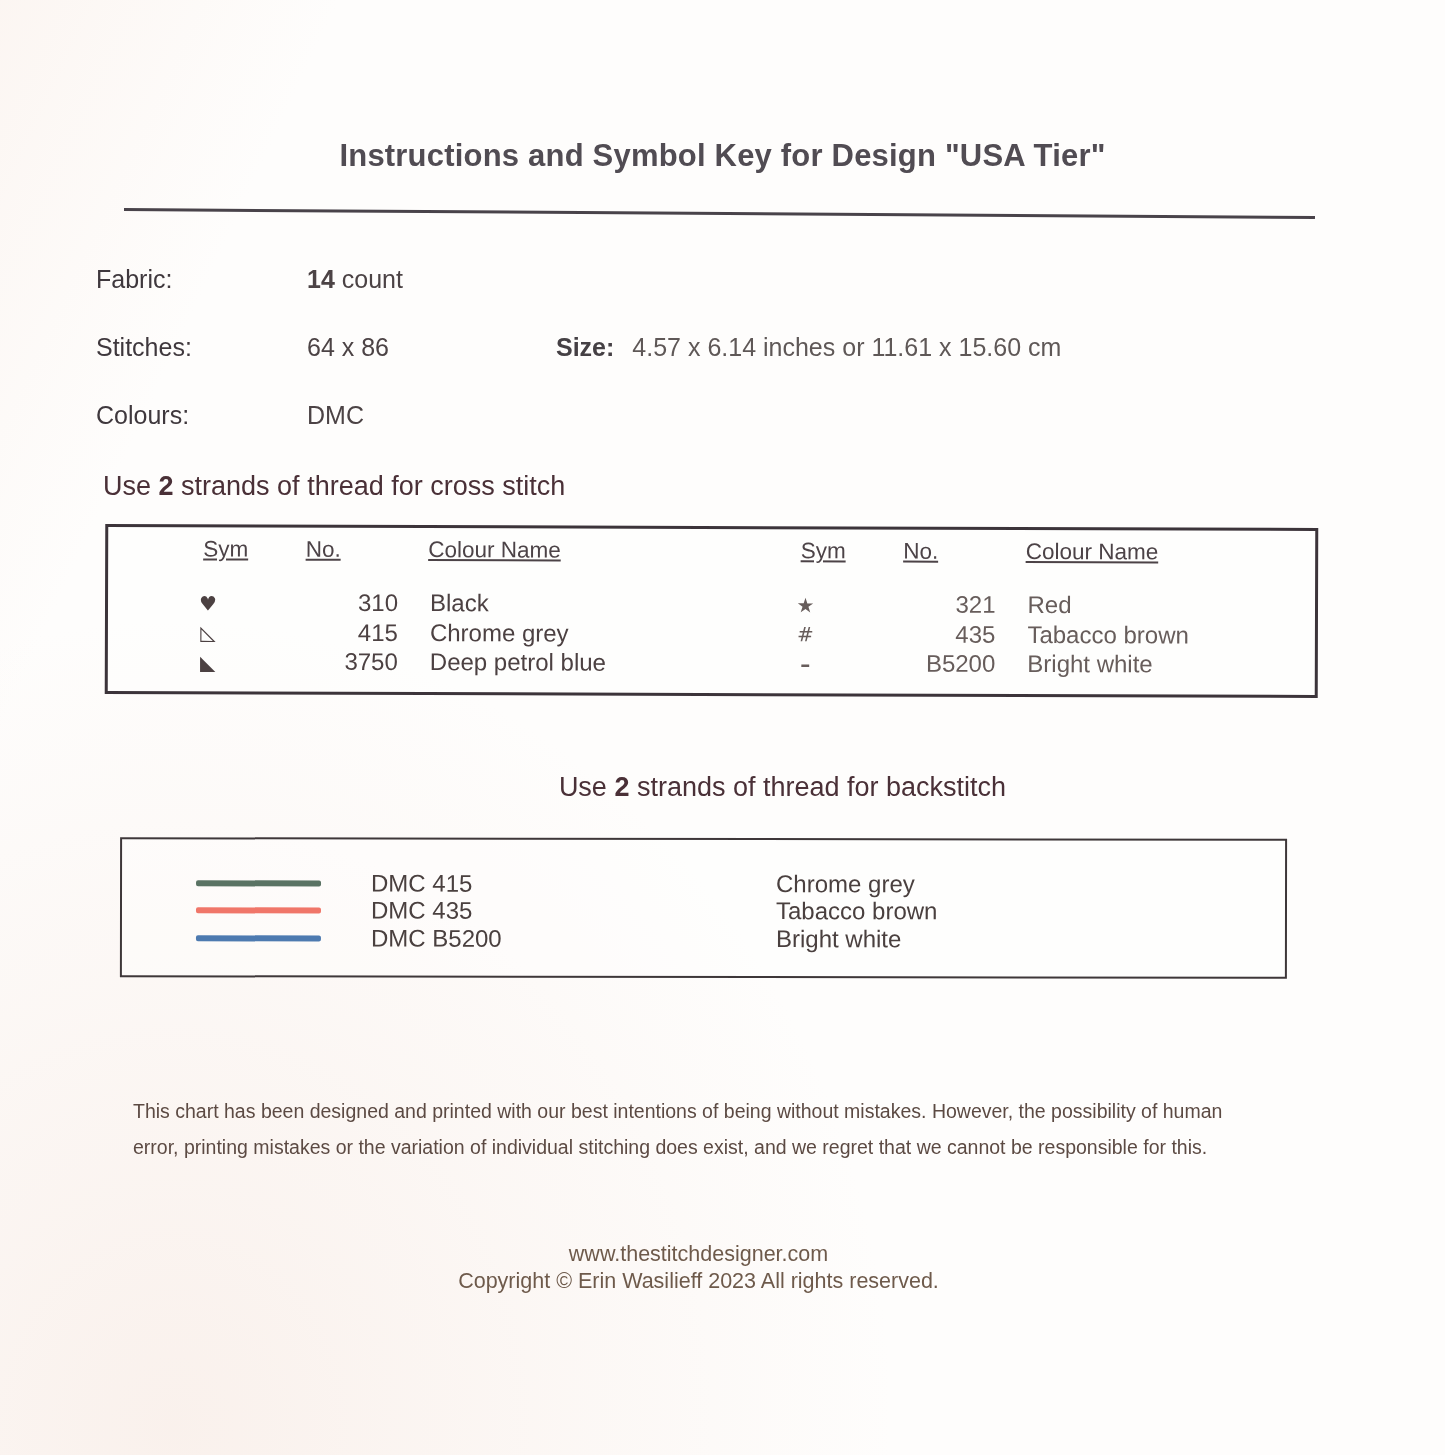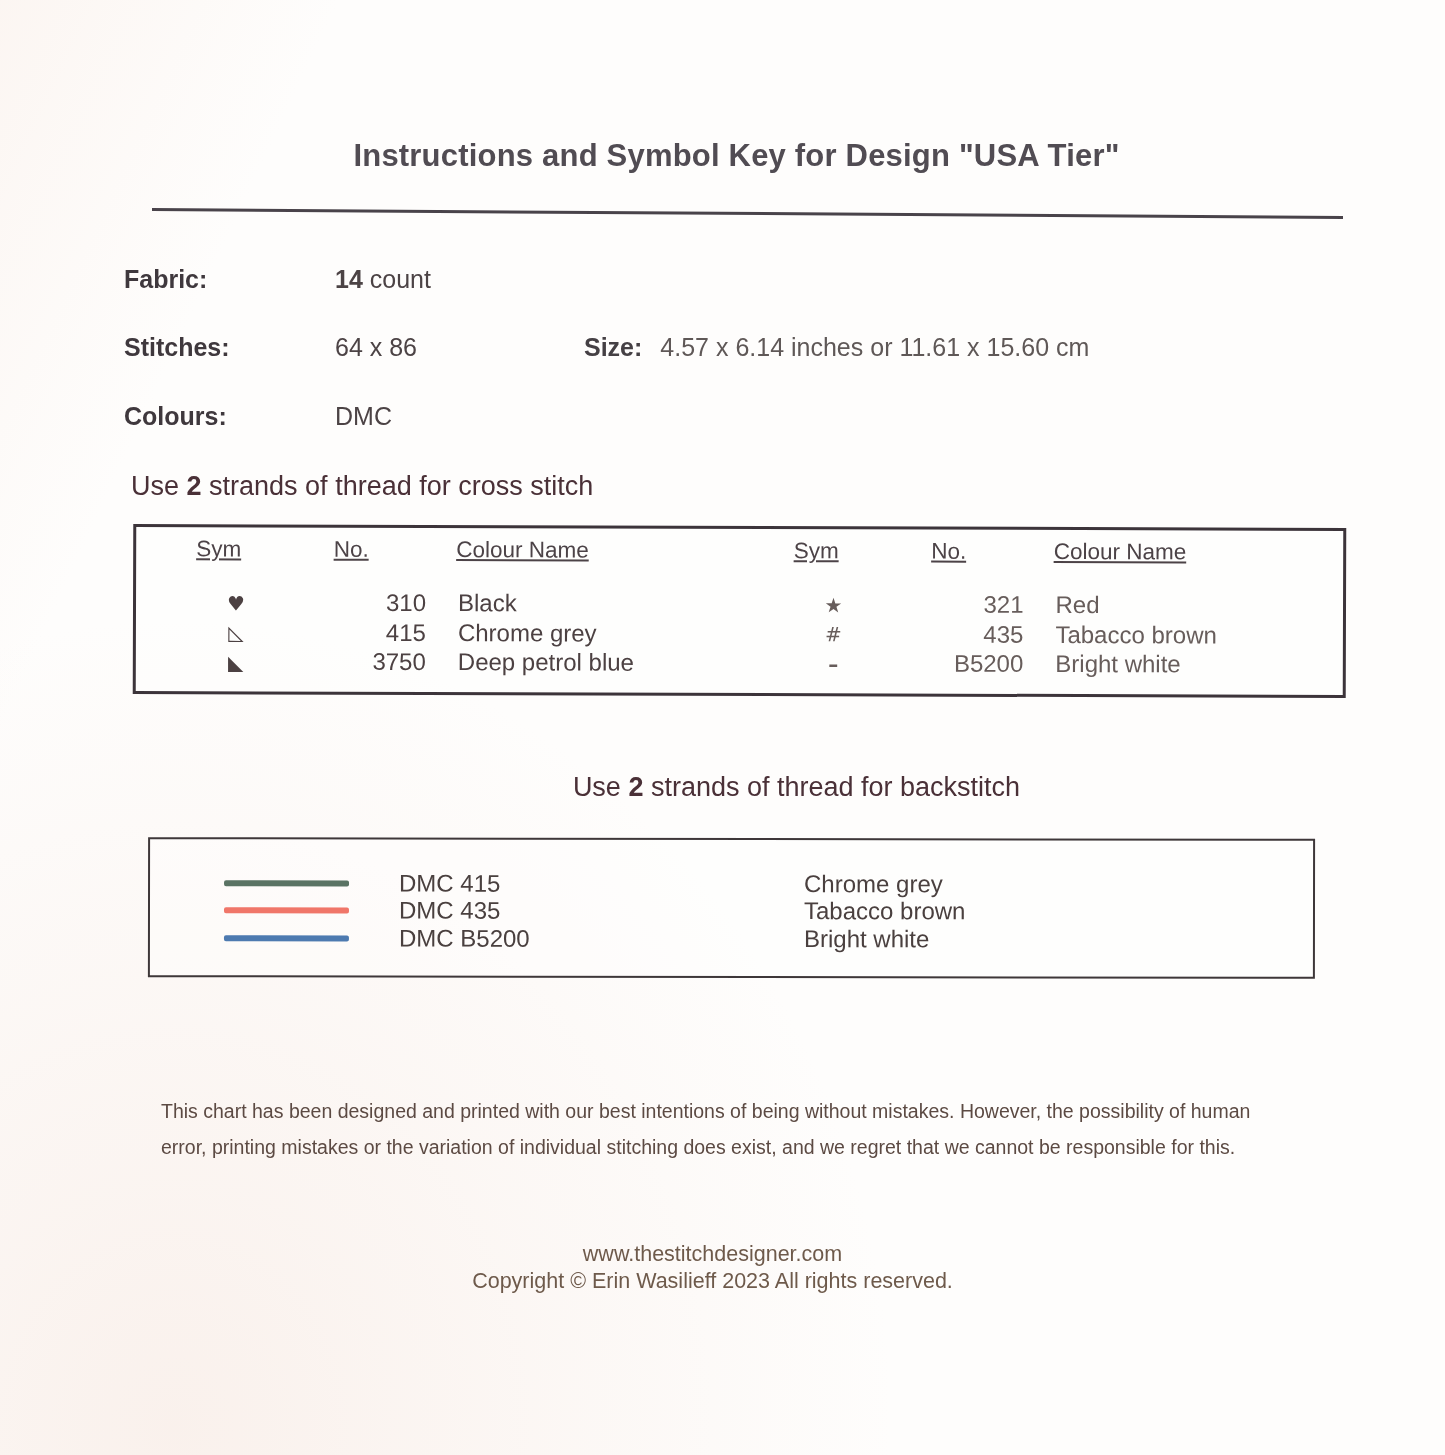--- a/index.html
+++ b/index.html
@@ -8,53 +8,52 @@
     font-family:"Liberation Sans","DejaVu Sans",sans-serif;
     color:#453c40;
     overflow:hidden;
   }
   .paper{
     position:relative;width:1445px;height:1455px;box-sizing:border-box;
     background:
       linear-gradient(115deg, rgba(250,240,234,0.55) 0%, rgba(255,255,255,0) 16%),
       radial-gradient(ellipse at 12% 98%, rgba(246,231,223,0.55), rgba(255,255,255,0) 40%),
       #fefdfc;
-    padding-left: 28px;
   }
   .page-title{
     margin:0;padding-top:138px;text-align:center;
     font-size:31px;font-weight:bold;color:#514c53;letter-spacing:0.2px;
   }
   .title-rule{
     margin:38px 0 0 124px;width:1191px;height:3px;background:#49434a;
     transform:rotate(0.38deg);
   }
   .specs{margin:50px 0 0 96px;font-size:25px;}
   .spec-row{display:flex;height:30px;margin-bottom:38px;align-items:baseline;}
-  .spec-row:last-child{margin-bottom:13px;align-items:center;}
-  .spec-label{width:211px;font-weight:bold;color:#3f383d;}
+  .spec-row:last-child{margin-bottom:13px;}
+  .spec-label{width:211px;font-weight:normal;color:#3f383d;}
   .spec-value{color:#4c4345;}
   .stitch-val{display:inline-block;width:249px;}
   .size-label{font-weight:bold;color:#454044;margin-right:18px;}
   .size-value{color:#5f5857;}
 
   .use-line{margin:40px 0 0 103px;font-size:27px;height:28px;color:#4a3037;}
   .use-line b{font-weight:bold;}
   .use-line.backstitch{margin-top:76px;margin-left:120px;text-align:center;}
 
   .key-box{
     margin:27px 0 0 105px;width:1213px;height:170px;box-sizing:border-box;
     border:3px solid #3c343a;display:flex;transform:rotate(0.18deg);
     background:rgba(255,255,255,0.4);
   }
   .key-half{flex:1;padding-top:9px;}
   .key-half.left{padding-left:60px;}
   .key-half.right{padding-left:48px;}
   .key-head{display:flex;font-size:22.5px;color:#4c4347;}
-  .key-head .h-sym{width:80px;text-align:left;text-decoration:underline;}
+  .key-head .h-sym{width:80px;text-align:right;text-decoration:underline;}
   .key-head .h-no{width:150px;text-align:center;text-decoration:underline;}
   .key-head .h-name{margin-left:30px;text-decoration:underline;}
   .key-rows{margin-top:26px;}
   .key-row{display:flex;height:29.5px;font-size:24px;align-items:baseline;}
   .key-row .sym{width:80px;text-align:center;font-family:"DejaVu Sans",sans-serif;font-size:20px;align-self:center;}
   .key-row .no{width:150px;text-align:right;}
   .key-row .name{margin-left:32px;}
   .key-half.left .key-row{color:#4c4142;}
   .key-half.right .key-row{color:#675d5b;}
   .key-row .sym.dash{font-weight:bold;}

